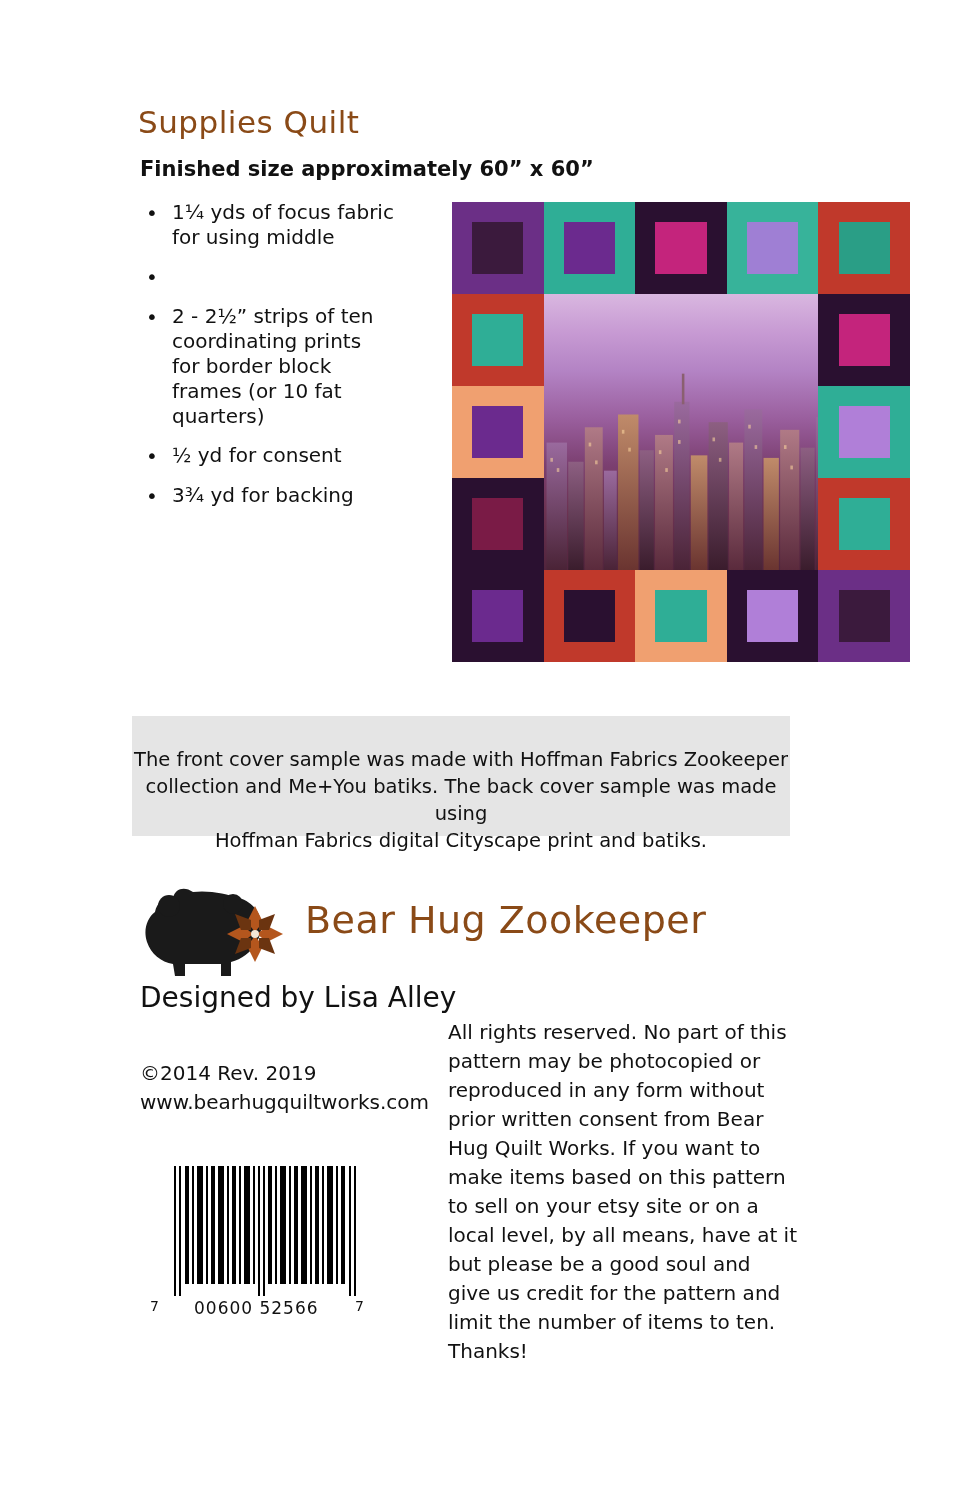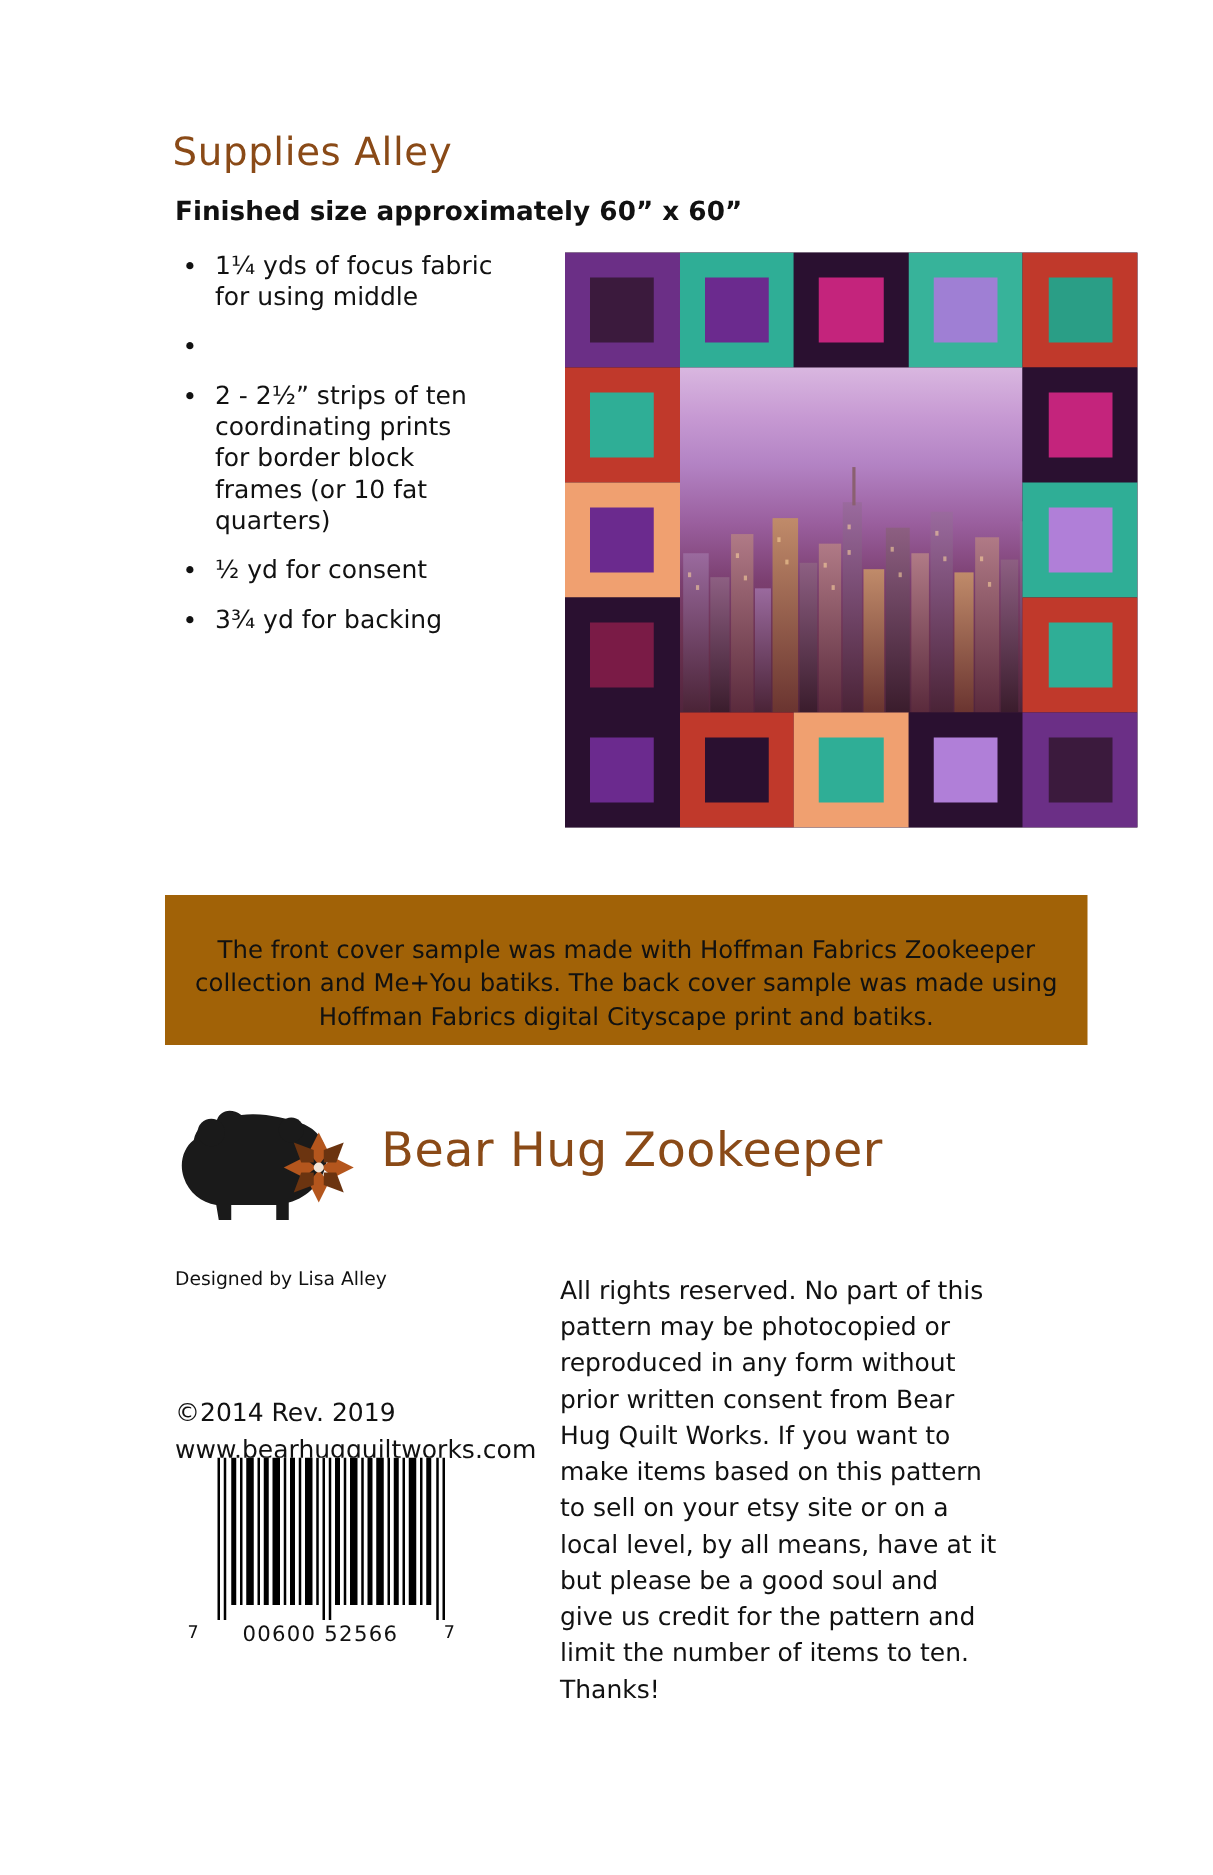--- a/index.html
+++ b/index.html
@@ -118,23 +118,23 @@
     position: absolute;
     left: 0; right: 0; bottom: 0;
     height: 74%;
   }
 
   
   .note-box {
     position: absolute;
     left: 132px;
     top: 716px;
-    width: 738px;
+    width: 658px;
     height: 120px;
-    background: #a16207;
+    background: #e5e5e5;
   }
   .note-text {
     position: absolute;
     left: 0; right: 0;
     top: 30px;
     text-align: center;
     font-size: 19.5px;
     line-height: 27px;
     color: #111;
     white-space: pre-line;
@@ -157,28 +157,28 @@
     color: #8a4a17;
     letter-spacing: 0.5px;
     font-family: "DejaVu Sans", sans-serif;
     font-weight: 500;
   }
 
   
   .designer {
     position: absolute;
     left: 140px;
-    top: 1014px;
-    font-size: 15px;
+    top: 981px;
+    font-size: 28px;
     color: #111;
   }
   .copyright {
     position: absolute;
     left: 140px;
-    top: 1116px;
+    top: 1059px;
     font-size: 20px;
     line-height: 29px;
     color: #111;
     white-space: pre-line;
   }
 
   
   .rights {
     position: absolute;
     left: 448px;
@@ -211,21 +211,21 @@
   }
   .bc-left { position:absolute; left:0; top:0; font-size:14px;}
   .bc-mid  { position:absolute; left:18px; top:0;margin-left:26px; }
   .bc-right{ position:absolute; left:205px; top:0; font-size:14px;}
 </style>
 </head>
 <body>
 
 <div class="page">
 
-  <div class="heading">Supplies Alley</div>
+  <div class="heading">Supplies Quilt</div>
   <div class="finished-size">Finished size approximately 60” x 60”</div>
 
   <div class="supplies">
     <div class="supply-item">
       <div class="bullet">•</div>
       <div class="supply-text">1¼ yds of focus fabric
 for using middle</div>
     </div>
     <div class="supply-item">
       <div class="bullet">•</div>

